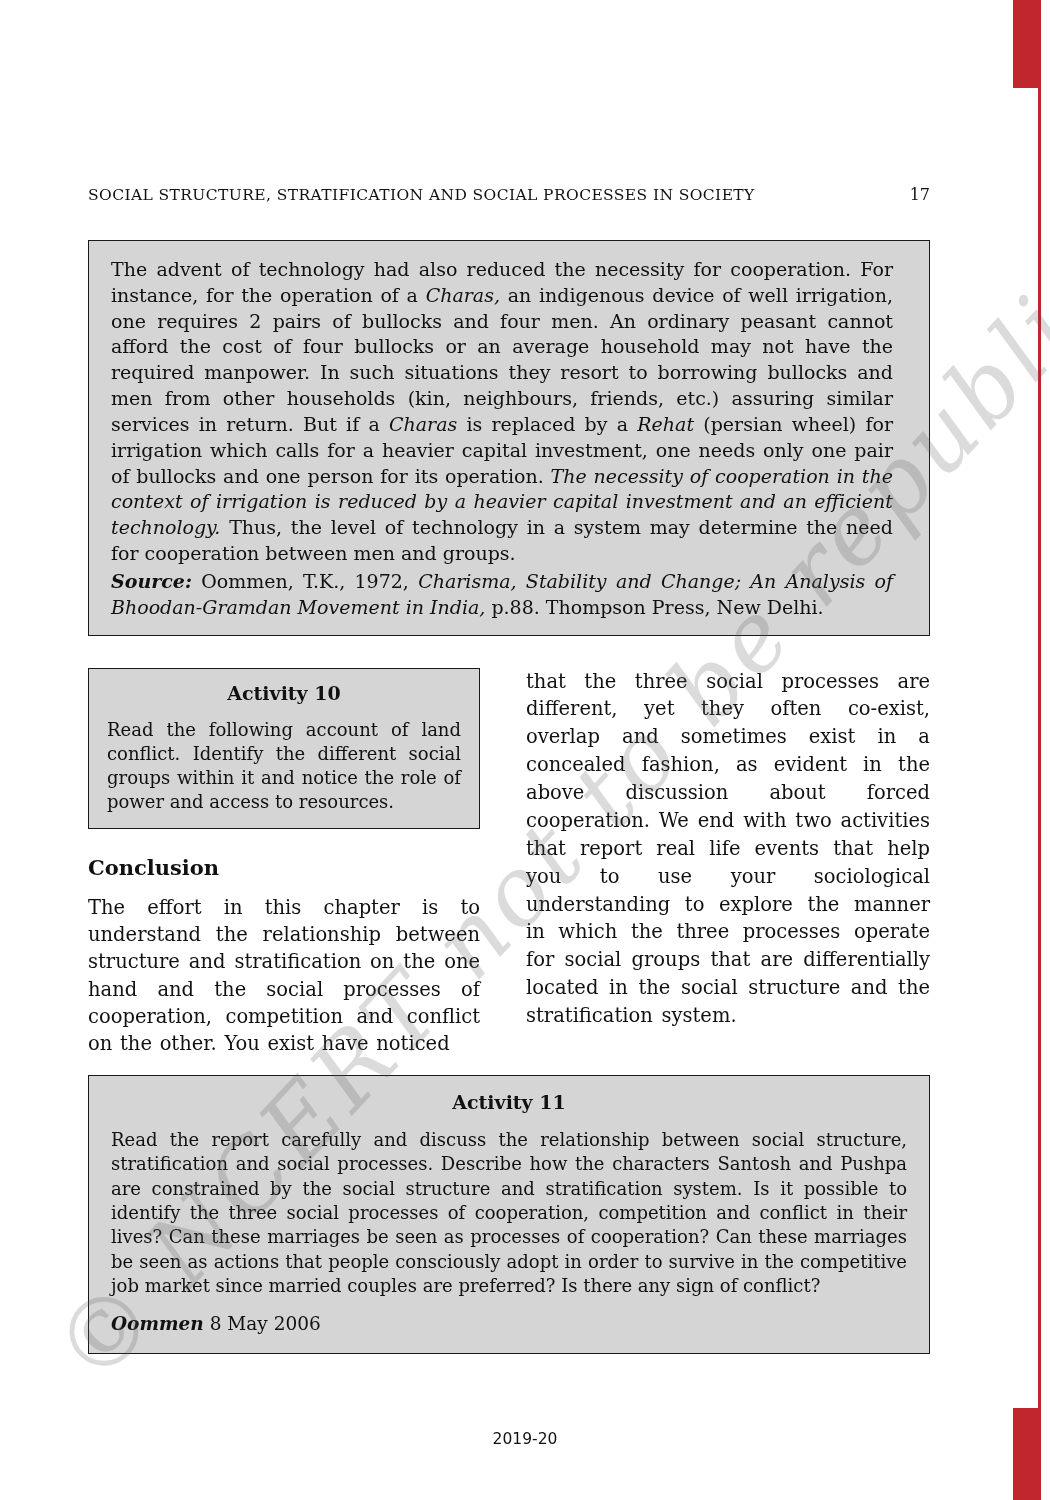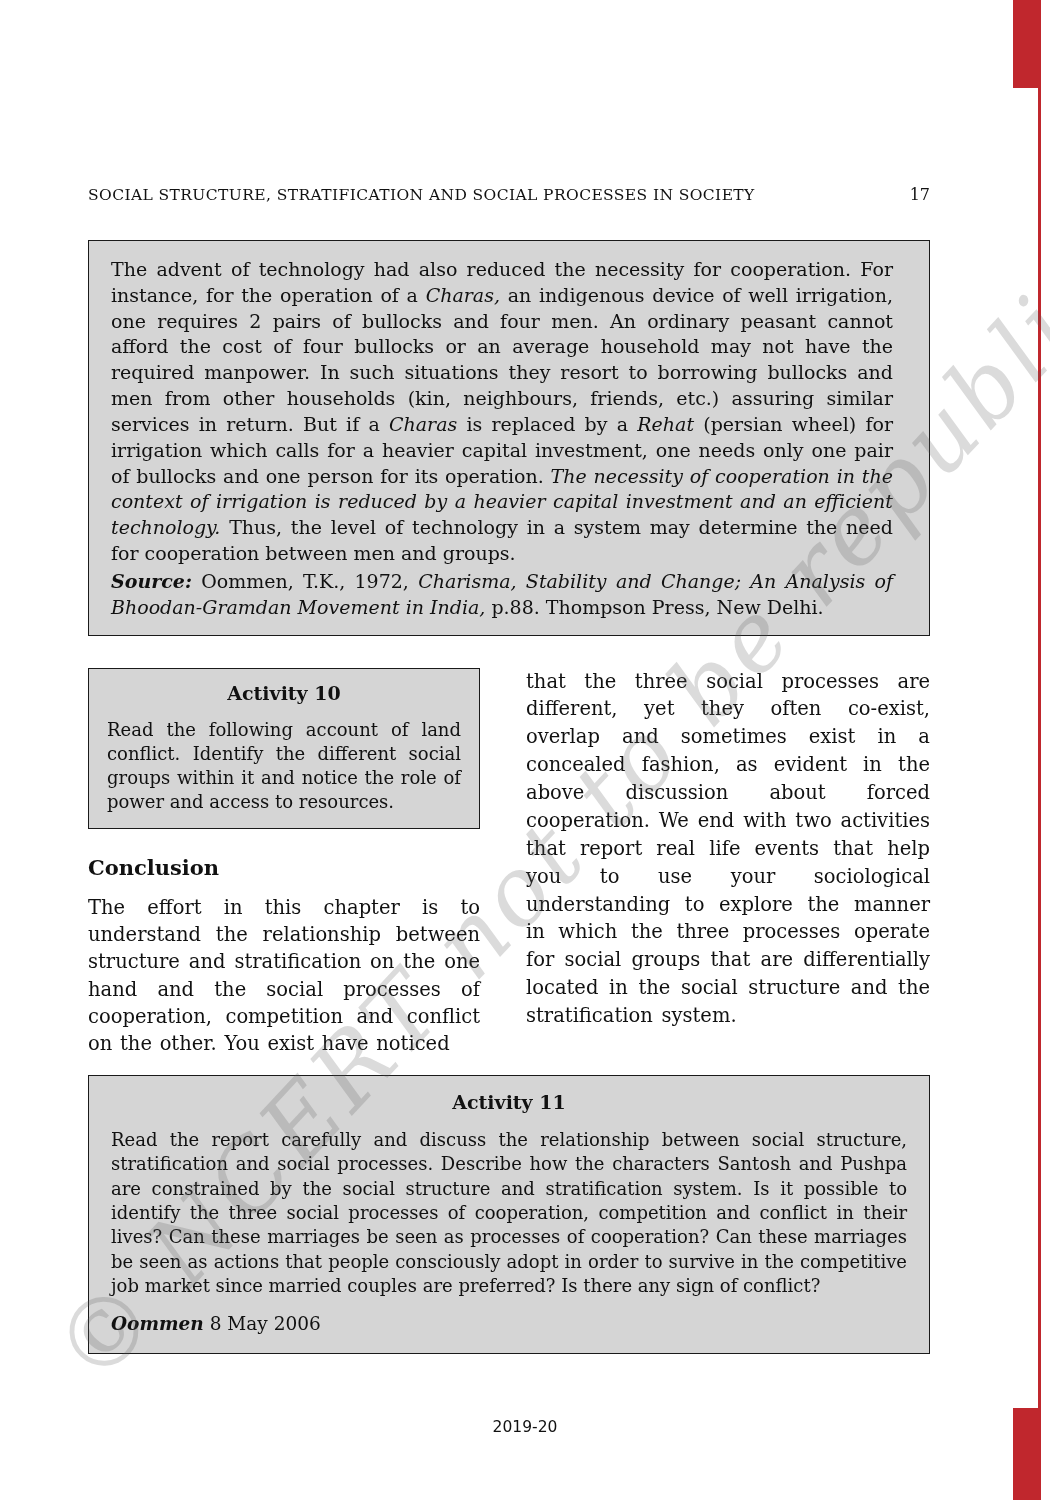--- a/index.html
+++ b/index.html
@@ -69,21 +69,21 @@
   .activity11 {
     margin-top:18px;
     padding:14px 22px 16px 22px;
     font-size:18px; line-height:1.35;
   }
   .activity11 .activity-body { margin-top:2px; }
   .outlook-line { margin:14px 0 0 0; font-size:18.5px; }
   .headline-line { margin:12px 0 0 0; font-size:18.5px; line-height:1.4; font-weight:bold; }
 
   .footer {
-    position:absolute; left:0; right:0; bottom:64px;
+    position:absolute; left:0; right:0; bottom:52px;
     text-align:center; font-size:15.5px;
     font-family:"DejaVu Sans", "Liberation Sans", sans-serif;
   }
 
   .watermark {
     position:absolute; left:-150px; top:800px; width:1400px;
     transform:rotate(-47deg);
     font-size:95px; font-style:italic; letter-spacing:5px;
     color:rgba(90,90,90,0.22);
     white-space:nowrap;

